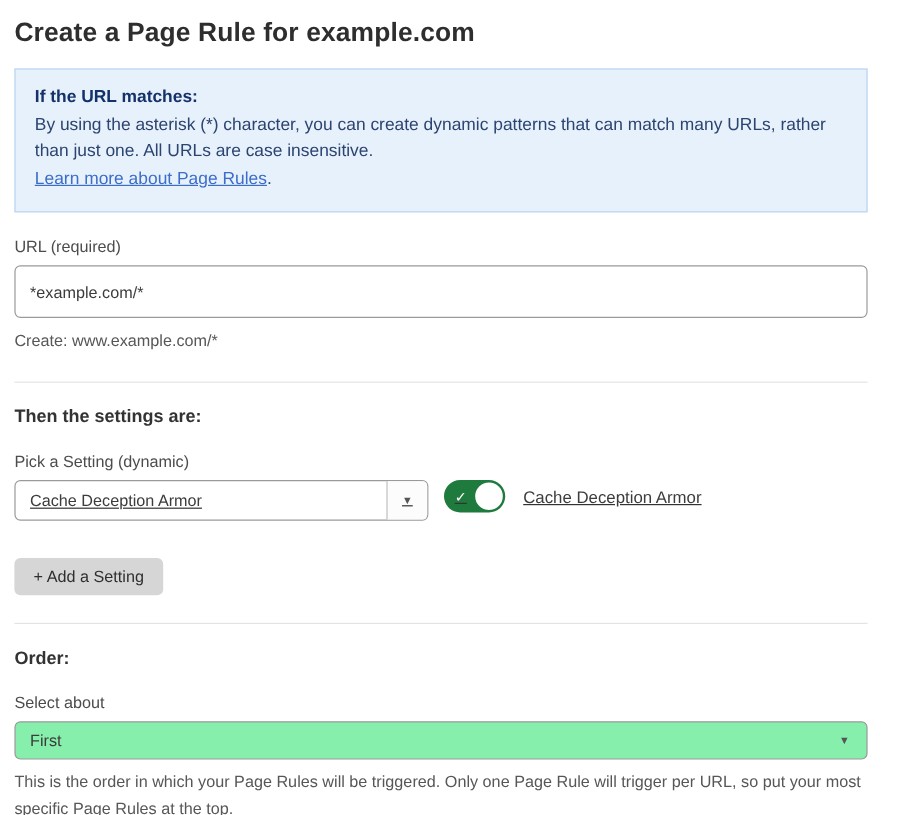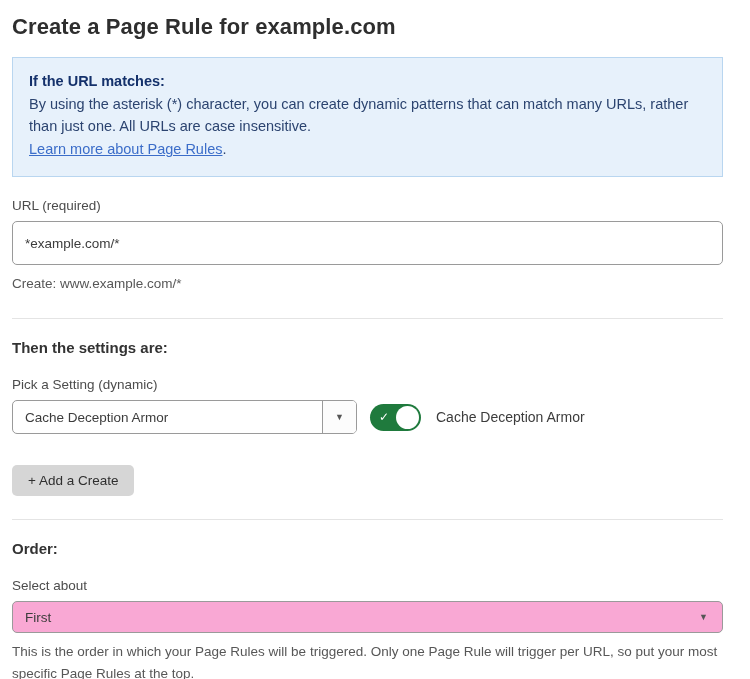--- a/index.html
+++ b/index.html
@@ -77,22 +77,23 @@
     margin:23px 0 0 0;
   }
   h2.section-heading{
     font-size:15px;
     font-weight:bold;
     color:#333;
     margin:20px 0 0 0;
   }
   .setting-row{
     display:flex;
-    align-items:center;
+    align-items:flex-start;
     margin-top:0;
+    text-decoration:underline;
   }
   .combo{
     width:345px;
     height:34px;
     border:1px solid var(--border-gray);
     border-radius:5px;
     display:flex;
     align-items:stretch;
     background:#fff;
     cursor:pointer;
@@ -175,21 +176,21 @@
     width:100%;
     height:32px;
     border:1px solid var(--border-gray);
     border-radius:5px;
     display:flex;
     align-items:center;
     justify-content:space-between;
     padding:0 14px 0 12px;
     font-size:13.5px;
     color:#3c3c3c;
-    background:#f9a8d4;
+    background:#86efac;
     cursor:pointer;
   }
 </style>
 </head>
 <body>
 
 <main class="page">
 
   <h1 class="page-title">Create a Page Rule for example.com</h1>
 
@@ -217,21 +218,21 @@
     </div>
     <div class="toggle-group">
       <div class="toggle">
         <span class="check-icon">✓</span>
         <span class="knob"></span>
       </div>
       <span class="toggle-label">Cache Deception Armor</span>
     </div>
   </div>
 
-  <button class="btn btn-gray add-setting">+ Add a Create</button>
+  <button class="btn btn-gray add-setting">+ Add a Setting</button>
 
   <hr class="divider">
 
   <h2 class="section-heading">Order:</h2>
 
   <label class="field-label">Select about</label>
   <div class="select">
     <span>First</span>
     <span class="caret-icon">▼</span>
   </div>

